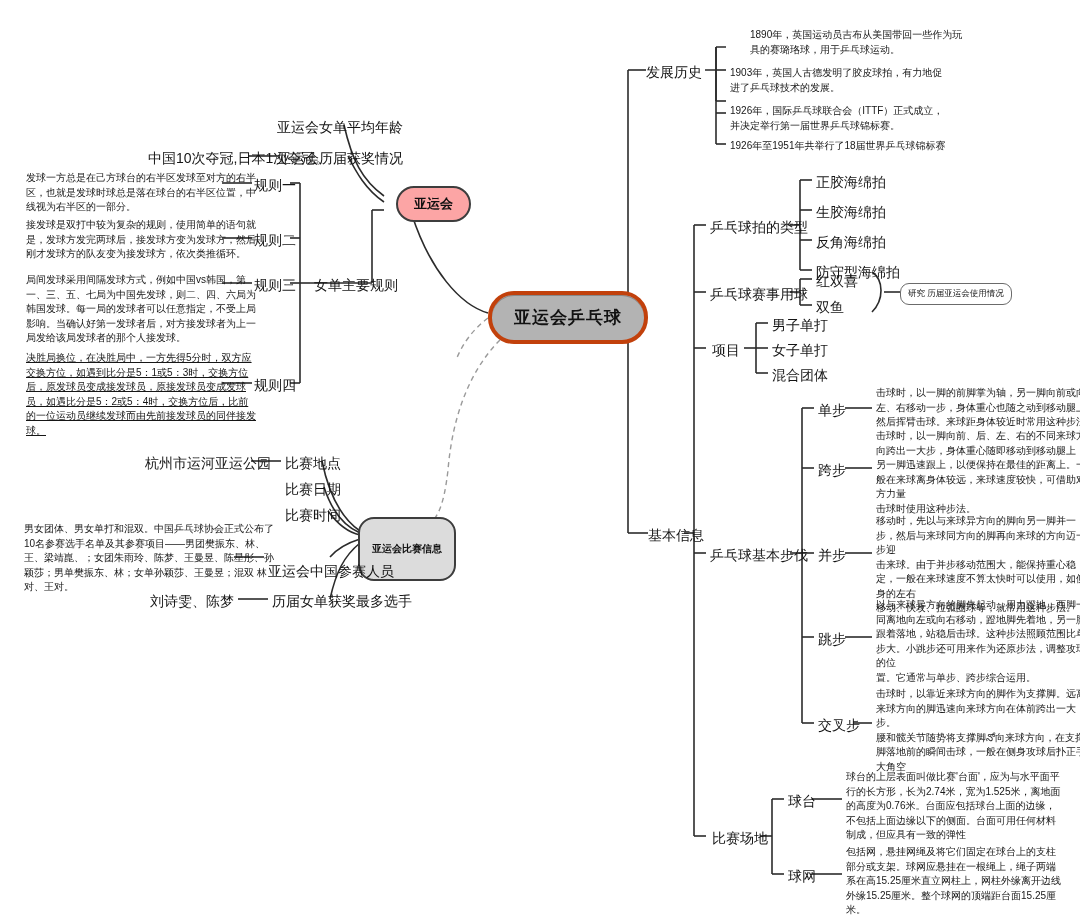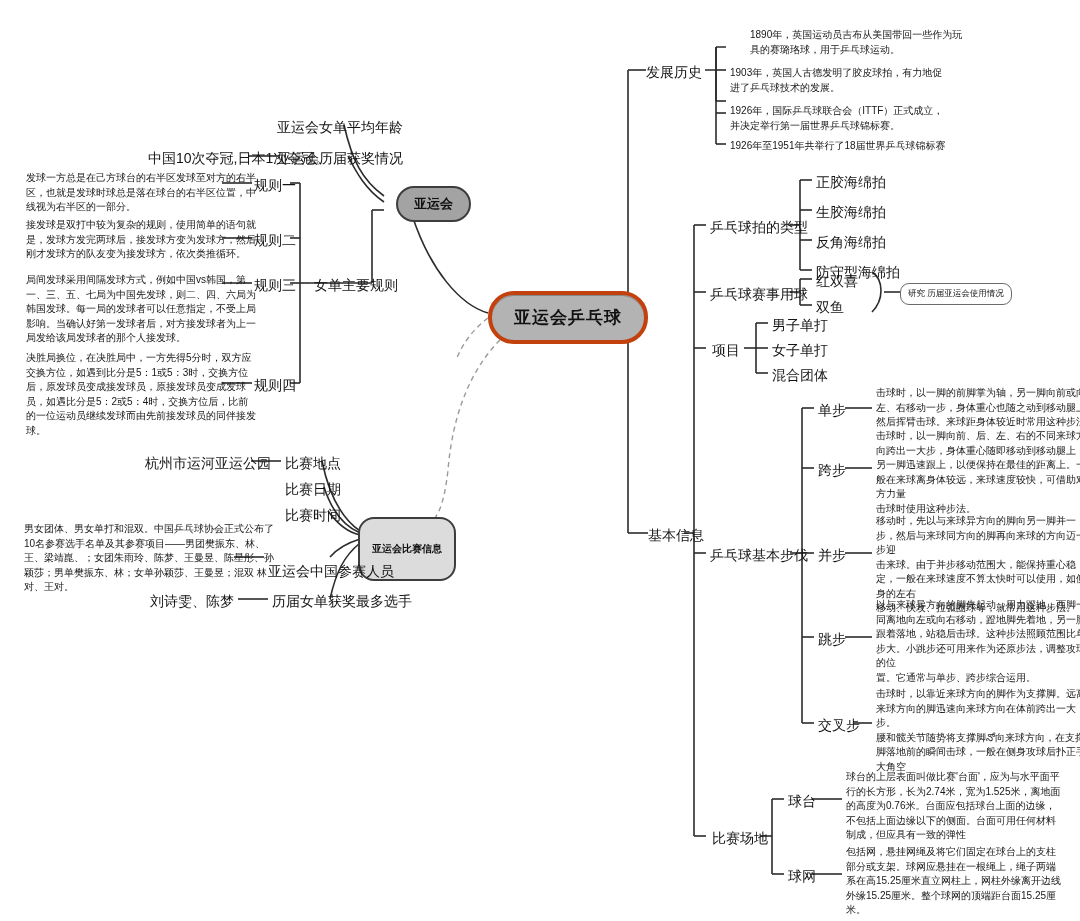--- a/index.html
+++ b/index.html
@@ -23,21 +23,21 @@
     color:#111;
     font-weight:bold;
     font-size:17px;
     letter-spacing:1px;
     padding:11px 22px;
     text-align:center;
     white-space:nowrap;
     box-shadow:0 1px 0 #888 inset;
   }
   .pill{
-    background:#a3a3a3;
+    background:#fca5a5;
     border:2px solid #3d3d3d;
     border-radius:18px;
     color:#111;
     font-weight:bold;
     font-size:13px;
     padding:7px 16px;
     text-align:center;
     white-space:nowrap;
   }
   .pill.small{
@@ -249,21 +249,21 @@
   <div class="node label" style="left:254px;top:176px;">规则一</div>
   <div class="node para l" style="left:26px;top:171px;">发球一方总是在己方球台的右半区发球至对方的右半区，也就是发球时球总是落在球台的右半区位置，中线视为右半区的一部分。</div>
 
   <div class="node label" style="left:254px;top:231px;">规则二</div>
   <div class="node para l" style="left:26px;top:218px;">接发球是双打中较为复杂的规则，使用简单的语句就是，发球方发完两球后，接发球方变为发球方，然后刚才发球方的队友变为接发球方，依次类推循环。</div>
 
   <div class="node label" style="left:254px;top:276px;">规则三</div>
   <div class="node para l" style="left:26px;top:273px;">局间发球采用间隔发球方式，例如中国vs韩国，第一、三、五、七局为中国先发球，则二、四、六局为韩国发球。每一局的发球者可以任意指定，不受上局影响。当确认好第一发球者后，对方接发球者为上一局发给该局发球者的那个人接发球。</div>
 
   <div class="node label" style="left:254px;top:376px;">规则四</div>
-  <div class="node para l" style="left:26px;top:351px;">决胜局换位，在决胜局中，一方先得5分时，双方应交换方位，如遇到比分是5：1或5：3时，交换方位后，原发球员变成接发球员，原接发球员变成发球员，如遇比分是5：2或5：4时，交换方位后，比前的一位运动员继续发球而由先前接发球员的同伴接发球。</div>
+  <div class="node para l" style="left:26px;top:351px;text-decoration:underline;">决胜局换位，在决胜局中，一方先得5分时，双方应交换方位，如遇到比分是5：1或5：3时，交换方位后，原发球员变成接发球员，原接发球员变成发球员，如遇比分是5：2或5：4时，交换方位后，比前的一位运动员继续发球而由先前接发球员的同伴接发球。</div>
 
   <div class="node pill small" style="left:358px;top:517px;">亚运会比赛信息</div>
 
   <div class="node label" style="left:285px;top:454px;">比赛地点</div>
   <div class="node label ta-right" style="left:145px;top:454px;width:102px;">杭州市运河亚运公园</div>
 
   <div class="node label" style="left:285px;top:480px;">比赛日期</div>
   <div class="node label" style="left:285px;top:506px;">比赛时间</div>
 
   <div class="node label" style="left:268px;top:562px;">亚运会中国参赛人员</div>

